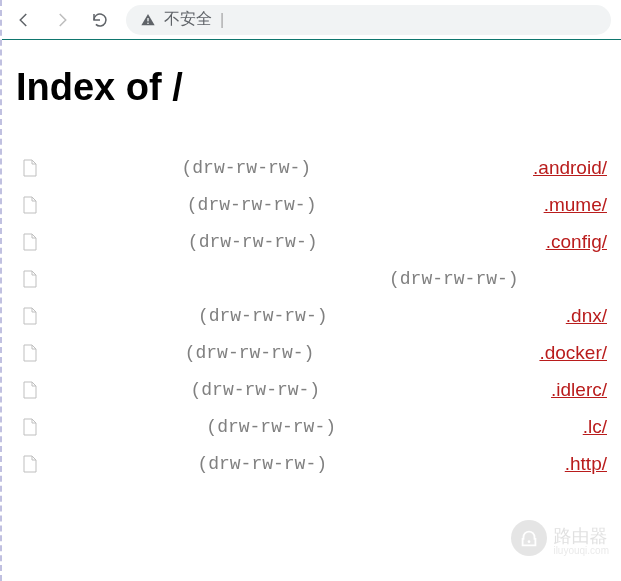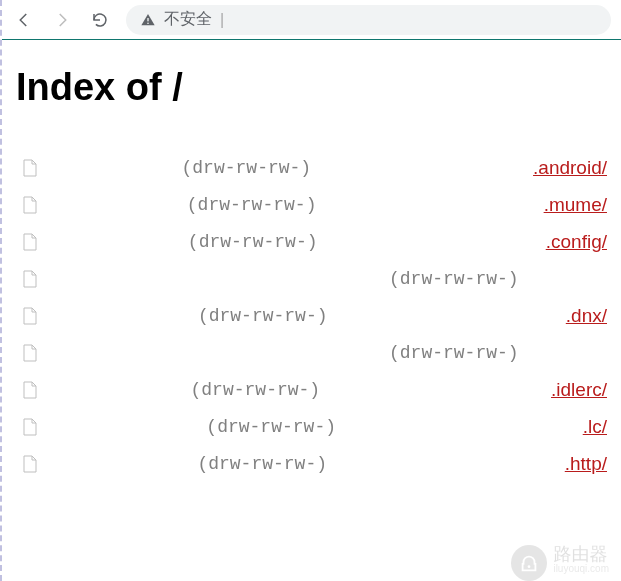--- a/index.html
+++ b/index.html
@@ -115,23 +115,23 @@
     }
     .linkname {
       font-family: Arial, sans-serif;
       color: #b91c1c;
       text-decoration: underline;
       font-size: 19px;
     }
     .watermark {
       position: absolute;
       right: 12px;
-      bottom: 0;
-      display: flex;
-      align-items: flex-start;
+      bottom: 25px;
+      display: flex;
+      align-items: flex-end;
       gap: 6px;
       opacity: 0.25;
       font-family: Arial, sans-serif;
       color: #fff;
     }
     .watermark .wm-circle {
       width: 36px;
       height: 36px;
       border-radius: 50%;
       background: #999;
@@ -223,20 +223,21 @@
           </svg></span>
         <span class="perms">(drw-rw-rw-)</span>
         <a class="linkname" href="#">.dnx/</a>
       </li>
       <li>
         <span class="file-icon"><svg width="16" height="18" viewBox="0 0 16 18">
             <path d="M2 1 L10 1 L14 5 L14 17 L2 17 Z" fill="#fff" stroke="#bfbfbf"></path>
             <path d="M10 1 L10 5 L14 5" fill="none" stroke="#bfbfbf"></path>
           </svg></span>
         <span class="perms">(drw-rw-rw-)</span>
+        <a class="linkname" href="#">.docker/</a>
       </li>
       <li>
         <span class="file-icon"><svg width="16" height="18" viewBox="0 0 16 18">
             <path d="M2 1 L10 1 L14 5 L14 17 L2 17 Z" fill="#fff" stroke="#bfbfbf"></path>
             <path d="M10 1 L10 5 L14 5" fill="none" stroke="#bfbfbf"></path>
           </svg></span>
         <span class="perms">(drw-rw-rw-)</span>
         <a class="linkname" href="#">.idlerc/</a>
       </li>
       <li>

